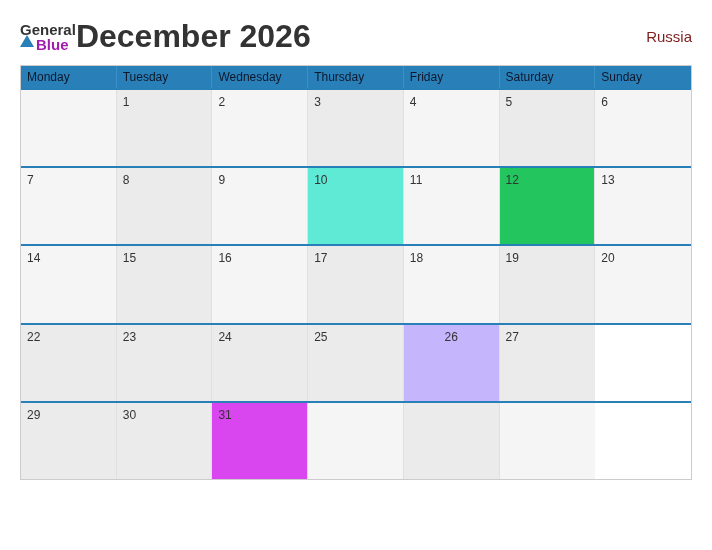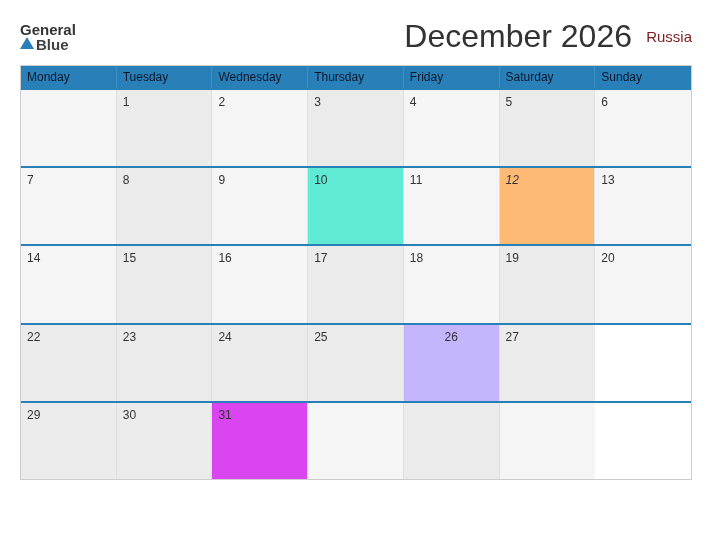--- a/index.html
+++ b/index.html
@@ -30,39 +30,38 @@
     }
     .logo-general {
       font-size: 15px;
       font-weight: bold;
       color: #333;
       line-height: 1;
     }
     .logo-blue {
       font-size: 15px;
       font-weight: bold;
-      color: #404040;
+      color: #a21caf;
       line-height: 1;
       display: flex;
-      align-items: center;
     }
     .logo-triangle {
       width: 0;
       height: 0;
       border-left: 7px solid transparent;
       border-right: 7px solid transparent;
       border-bottom: 12px solid #2980b9;
       margin-right: 2px;
       margin-top: -2px;
     }
     .title {
       font-size: 32px;
-      font-weight: normal;
+      font-weight: bold;
       color: #333;
-      text-align: right;
+      text-align: left;
       flex: 1;
     }
     .country {
       font-size: 15px;
       color: #7f1d1d;
       text-align: right;
       min-width: 60px;
     }
     .calendar {
       flex: 1;
@@ -155,21 +154,21 @@
           <div class="cal-cell"><span class="day-num">4</span></div>
           <div class="cal-cell" style="background: rgb(235, 235, 235);"><span class="day-num">5</span></div>
           <div class="cal-cell"><span class="day-num">6</span></div>
         </div>
         <div class="cal-week">
           <div class="cal-cell"><span class="day-num">7</span></div>
           <div class="cal-cell" style="background: rgb(235, 235, 235);"><span class="day-num">8</span></div>
           <div class="cal-cell"><span class="day-num">9</span></div>
           <div class="cal-cell" style="background: #5eead4;"><span class="day-num">10</span></div>
           <div class="cal-cell"><span class="day-num">11</span></div>
-          <div class="cal-cell" style="background: #fdba74; font-style: italic;"><span class="day-num">12</span></div>
+          <div class="cal-cell" style="background: #22c55e;"><span class="day-num">12</span></div>
           <div class="cal-cell"><span class="day-num">13</span></div>
         </div>
         <div class="cal-week">
           <div class="cal-cell"><span class="day-num">14</span></div>
           <div class="cal-cell" style="background: rgb(235, 235, 235);"><span class="day-num">15</span></div>
           <div class="cal-cell"><span class="day-num">16</span></div>
           <div class="cal-cell" style="background: rgb(235, 235, 235);"><span class="day-num">17</span></div>
           <div class="cal-cell"><span class="day-num">18</span></div>
           <div class="cal-cell" style="background: rgb(235, 235, 235);"><span class="day-num">19</span></div>
           <div class="cal-cell"><span class="day-num">20</span></div>

